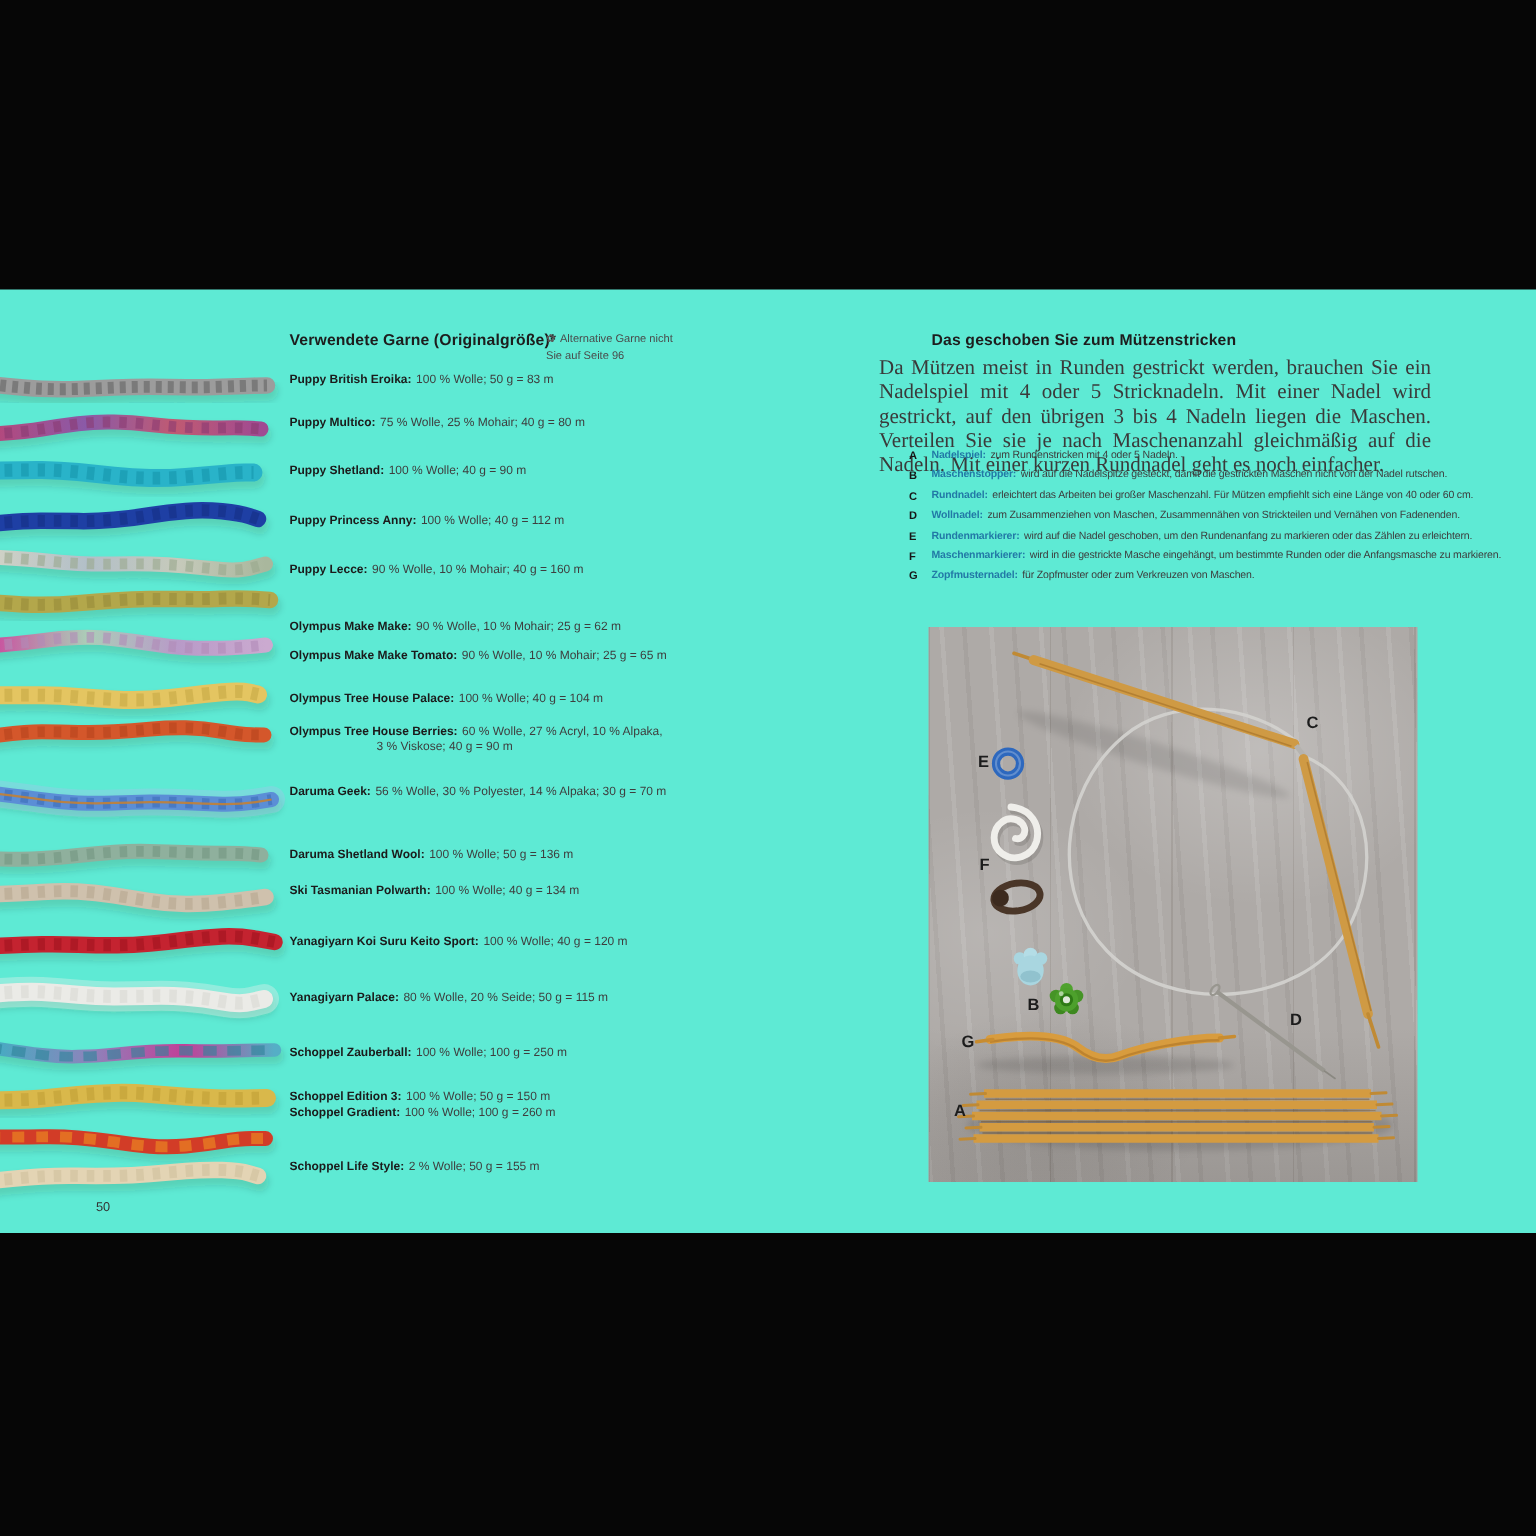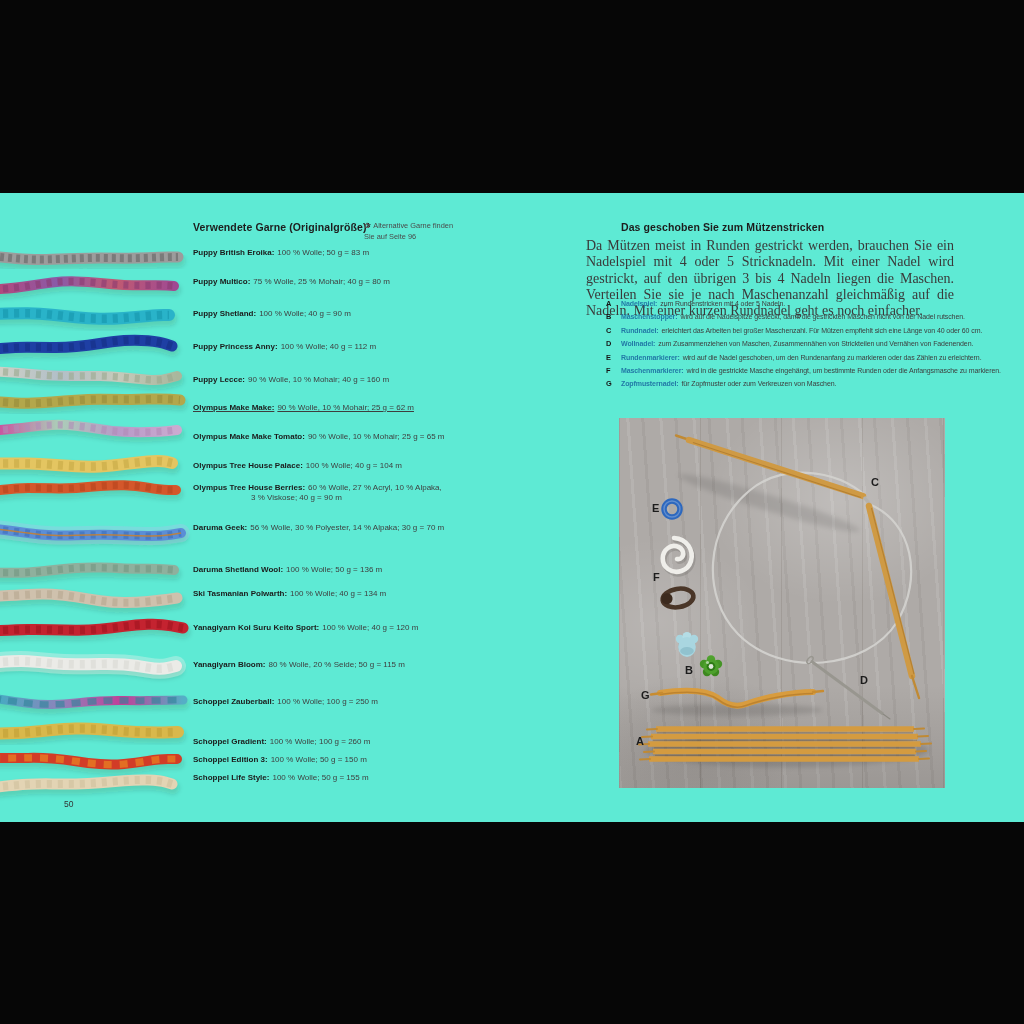--- a/index.html
+++ b/index.html
@@ -135,21 +135,21 @@
           <path d="M -8.0 565.0 Q 16.0 565.1 28.0 564.9 Q 40.0 564.6 52.0 565.6 Q 64.0 566.5 76.0 568.3 Q 88.0 570.2 100.0 571.1 Q 112.0 572.0 124.0 571.0 Q 136.0 569.9 148.0 567.9 Q 160.0 565.9 168.5 566.0 L 177.0 566.0" fill="none" stroke="#ee8f22" stroke-width="7.2" stroke-dasharray="8 8" opacity="0.6"></path>
           <path d="M -8.0 594.5 Q 16.0 592.0 28.0 591.3 Q 40.0 590.7 52.0 590.9 Q 64.0 591.0 76.0 590.9 Q 88.0 590.7 100.0 589.7 Q 112.0 588.6 124.0 587.7 Q 136.0 586.7 148.0 587.0 Q 160.0 587.4 166.0 589.2 L 172.0 591.0" fill="none" stroke="rgba(40,35,30,0.13)" stroke-width="13" stroke-linecap="round" transform="translate(1,4)" filter="url(#ysoft)"></path>
           <path d="M -8.0 594.5 Q 16.0 592.0 28.0 591.3 Q 40.0 590.7 52.0 590.9 Q 64.0 591.0 76.0 590.9 Q 88.0 590.7 100.0 589.7 Q 112.0 588.6 124.0 587.7 Q 136.0 586.7 148.0 587.0 Q 160.0 587.4 166.0 589.2 L 172.0 591.0" fill="none" stroke="#e3d4b4" stroke-width="11" stroke-linecap="round"></path>
           <path d="M -8.0 594.5 Q 16.0 592.0 28.0 591.3 Q 40.0 590.7 52.0 590.9 Q 64.0 591.0 76.0 590.9 Q 88.0 590.7 100.0 589.7 Q 112.0 588.6 124.0 587.7 Q 136.0 586.7 148.0 587.0 Q 160.0 587.4 166.0 589.2 L 172.0 591.0" fill="none" stroke="#cebf9c" stroke-width="7.9" stroke-dasharray="5 6" opacity="0.6"></path>
         </g>
     </svg>
 
     <div class="lheading">Verwendete Garne (Originalgröße)*</div>
 
     <div class="note">
-      <span class="flower">✿</span><span>Alternative Garne finden</span><br>
+      <span class="flower">✿</span><span>Alternative Garne nicht</span><br>
       <span>Sie auf Seite 96</span>
     </div>
 
     <div id="yarn-entries">
         <div class="yarn-entry" style="top: 55px;">
     <b class="yn">Puppy British Eroika:</b><span class="yd">100 % Wolle; 50 g = 83 m</span>
     
   </div>
         <div class="yarn-entry" style="top: 84px;">
     <b class="yn">Puppy Multico:</b><span class="yd">75 % Wolle, 25 % Mohair; 40 g = 80 m</span>
@@ -160,21 +160,21 @@
     
   </div>
         <div class="yarn-entry" style="top: 149px;">
     <b class="yn">Puppy Princess Anny:</b><span class="yd">100 % Wolle; 40 g = 112 m</span>
     
   </div>
         <div class="yarn-entry" style="top: 182px;">
     <b class="yn">Puppy Lecce:</b><span class="yd">90 % Wolle, 10 % Mohair; 40 g = 160 m</span>
     
   </div>
-        <div class="yarn-entry" style="top: 210px; text-decoration: underline;">
+        <div class="yarn-entry" style="top: 220px;">
     <b class="yn">Olympus Make Make:</b><span class="yd">90 % Wolle, 10 % Mohair; 25 g = 62 m</span>
     
   </div>
         <div class="yarn-entry" style="top: 239px;">
     <b class="yn">Olympus Make Make Tomato:</b><span class="yd">90 % Wolle, 10 % Mohair; 25 g = 65 m</span>
     
   </div>
         <div class="yarn-entry" style="top: 268px;">
     <b class="yn">Olympus Tree House Palace:</b><span class="yd">100 % Wolle; 40 g = 104 m</span>
     
@@ -193,37 +193,37 @@
   </div>
         <div class="yarn-entry" style="top: 396px;">
     <b class="yn">Ski Tasmanian Polwarth:</b><span class="yd">100 % Wolle; 40 g = 134 m</span>
     
   </div>
         <div class="yarn-entry" style="top: 430px;">
     <b class="yn">Yanagiyarn Koi Suru Keito Sport:</b><span class="yd">100 % Wolle; 40 g = 120 m</span>
     
   </div>
         <div class="yarn-entry" style="top: 467px;">
-    <b class="yn">Yanagiyarn Bloom:</b><span class="yd">80 % Wolle, 20 % Seide; 50 g = 115 m</span>
+    <b class="yn">Yanagiyarn Palace:</b><span class="yd">80 % Wolle, 20 % Seide; 50 g = 115 m</span>
     
   </div>
         <div class="yarn-entry" style="top: 504px;">
     <b class="yn">Schoppel Zauberball:</b><span class="yd">100 % Wolle; 100 g = 250 m</span>
     
   </div>
         <div class="yarn-entry" style="top: 544px;">
     <b class="yn">Schoppel Gradient:</b><span class="yd">100 % Wolle; 100 g = 260 m</span>
     
   </div>
-        <div class="yarn-entry" style="top: 562px;">
+        <div class="yarn-entry" style="top: 533px;">
     <b class="yn">Schoppel Edition 3:</b><span class="yd">100 % Wolle; 50 g = 150 m</span>
     
   </div>
         <div class="yarn-entry" style="top: 580px;">
-    <b class="yn">Schoppel Life Style:</b><span class="yd">100 % Wolle; 50 g = 155 m</span>
+    <b class="yn">Schoppel Life Style:</b><span class="yd">2 % Wolle; 50 g = 155 m</span>
     
   </div>
       </div>
 
     <div class="rheading">Das geschoben Sie zum Mützenstricken</div>
     <div class="intro">Da Mützen meist in Runden gestrickt werden, brauchen Sie ein Nadelspiel mit 4 oder 5 Stricknadeln. Mit einer Nadel wird gestrickt, auf den übrigen 3 bis 4 Nadeln liegen die Maschen. Verteilen Sie sie je nach Maschenanzahl gleichmäßig auf die Nadeln. Mit einer kurzen Rundnadel geht es noch einfacher.</div>
     <div class="tools" id="tools-list">
         <div class="tool-row">
     <span class="tool-letter">A</span>
     <span class="tool-text"><b class="tool-term">Nadelspiel:</b><span class="tool-desc">zum Rundenstricken mit 4 oder 5 Nadeln.</span></span>

